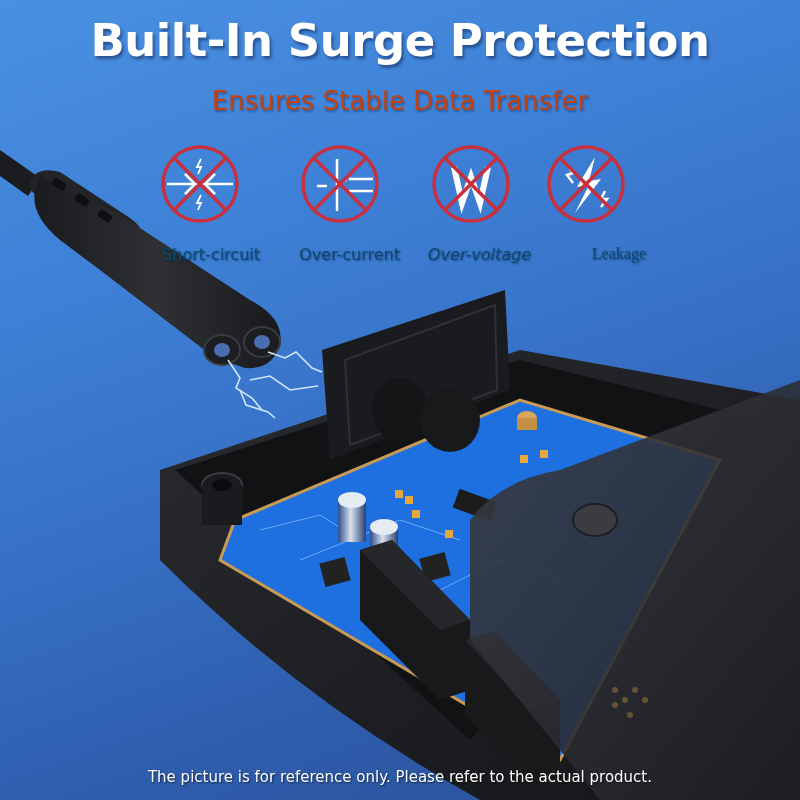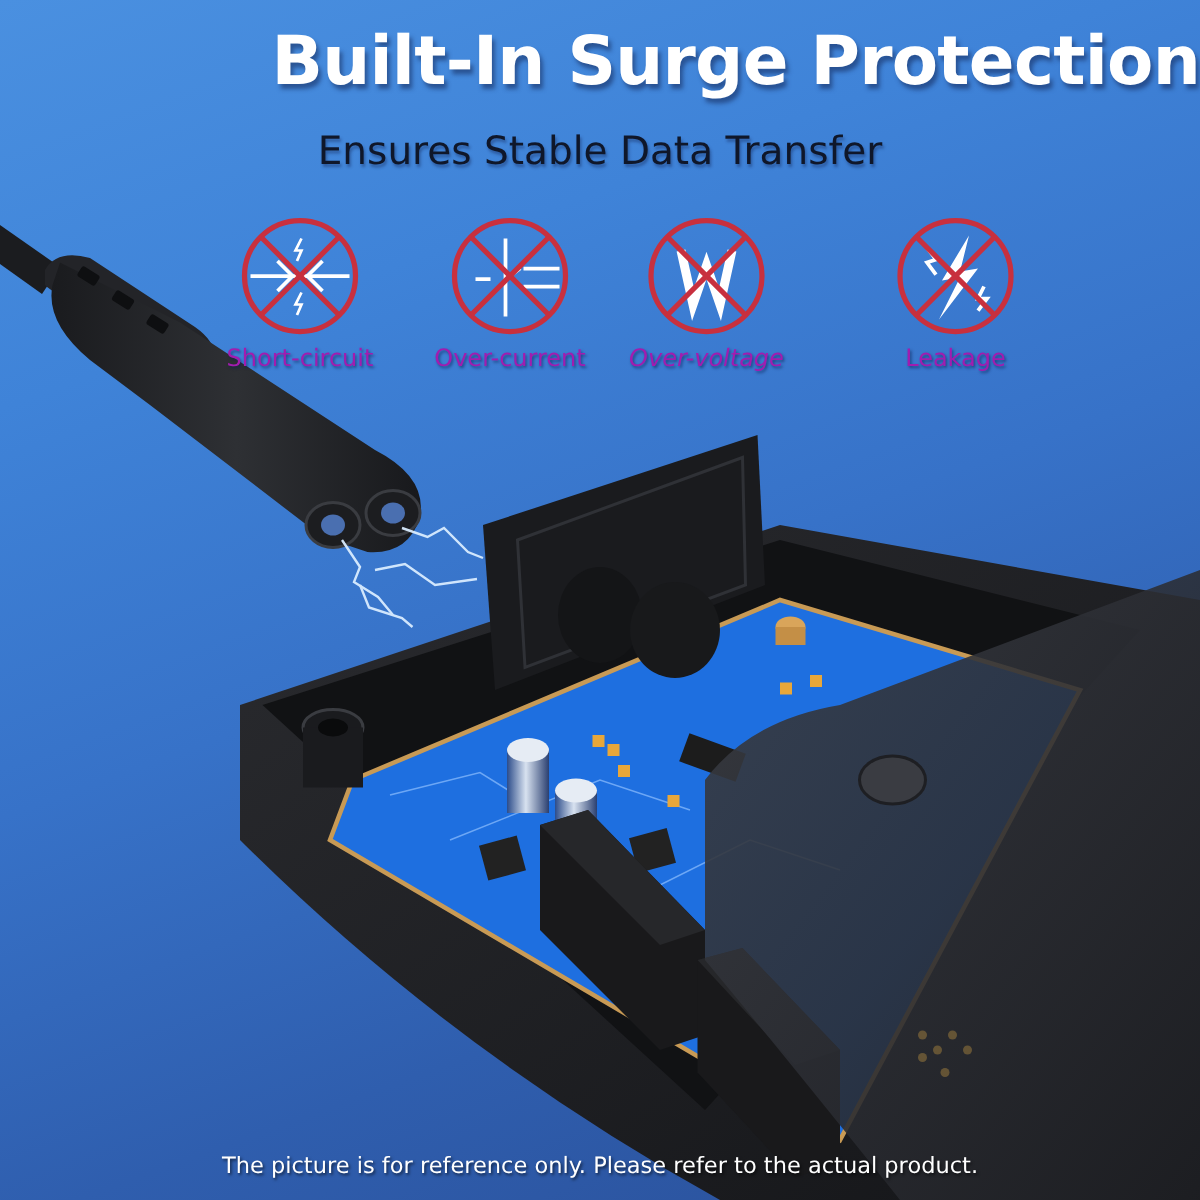--- a/index.html
+++ b/index.html
@@ -1,27 +1,27 @@
 <!DOCTYPE html>
 <html><head>
 <meta charset="utf-8">
 <style>
   html,body{margin:0;padding:0;}
   body{width:800px;height:800px;overflow:hidden;position:relative;
     background:linear-gradient(160deg,#4a90e0 0%,#3f83d8 25%,#3772c8 50%,#2f5eae 75%,#2a4f98 100%);
     font-family:"DejaVu Sans","Liberation Sans",sans-serif;}
-  .title{position:absolute;top:14px;left:0;width:800px;text-align:right;color:#fff;
+  .title{position:absolute;top:14px;left:0;width:800px;text-align:center;color:#fff;
     font-weight:bold;font-size:45px;letter-spacing:-0.5px;
     text-shadow:2px 3px 3px rgba(20,40,90,0.55);}
-  .subtitle{position:absolute;top:86px;left:0;width:800px;text-align:center;color:#0f172a;
+  .subtitle{position:absolute;top:86px;left:0;width:800px;text-align:center;color:#c2410c;
     font-size:26px;letter-spacing:0px;text-shadow:1px 2px 2px rgba(20,40,90,0.45);}
   .scene{position:absolute;left:0;top:0;width:800px;height:800px;}
   .icon-item{position:absolute;top:143px;width:120px;text-align:center;}
   .icon-item svg{display:block;margin:0 auto;}
-  .icon-label{color:#a21caf;font-size:16px;margin-top:4px;text-shadow:1px 1px 2px rgba(10,30,80,0.6);white-space:nowrap;}
+  .icon-label{color:#0c4a6e;font-size:16px;margin-top:20px;text-shadow:1px 1px 2px rgba(10,30,80,0.6);white-space:nowrap;text-align:right;}
   .footer{position:absolute;top:768px;left:0;width:800px;text-align:center;color:#fff;font-size:15px;
     text-shadow:1px 1px 2px rgba(0,0,0,0.6);}
 </style>
 </head>
 <body>
 
 <svg class="scene" viewBox="0 0 800 800" width="800" height="800">
   <defs>
     <linearGradient id="caseSide" x1="0" y1="0" x2="1" y2="1">
       <stop offset="0" stop-color="#2a2b2f"></stop>
@@ -159,21 +159,21 @@
 <div class="icon-item" style="left:411px;font-style:italic;">
   <svg width="82" height="82" viewBox="0 0 82 82">
     <path d="M24 24 L32 60 L41 34 L50 60 L58 24" stroke="#fff" stroke-width="6" fill="none" stroke-linejoin="miter"></path>
     <circle cx="41" cy="41" r="37" fill="none" stroke="#c8303e" stroke-width="3.5"></circle>
     <line x1="15" y1="15" x2="67" y2="67" stroke="#c8303e" stroke-width="3.5"></line>
     <line x1="67" y1="15" x2="15" y2="67" stroke="#c8303e" stroke-width="3.5"></line>
   </svg>
   <div class="icon-label">Over-voltage</div>
 </div>
 
-<div class="icon-item" style="left:577px;">
+<div class="icon-item" style="left:526px;font-family:Liberation Serif, serif;">
   <svg width="82" height="82" viewBox="0 0 82 82">
     <path d="M50 14 L32 44 L44 42 L30 70 L56 36 L44 38 Z" fill="#fff"></path>
     <path d="M22 22 L28 30 L22 32 L28 40" stroke="#fff" stroke-width="2.5" fill="none"></path>
     <path d="M60 48 L56 56 L62 56 L56 64" stroke="#fff" stroke-width="2.5" fill="none"></path>
     <circle cx="41" cy="41" r="37" fill="none" stroke="#c8303e" stroke-width="3.5"></circle>
     <line x1="15" y1="15" x2="67" y2="67" stroke="#c8303e" stroke-width="3.5"></line>
     <line x1="67" y1="15" x2="15" y2="67" stroke="#c8303e" stroke-width="3.5"></line>
   </svg>
   <div class="icon-label">Leakage</div>
 </div>

